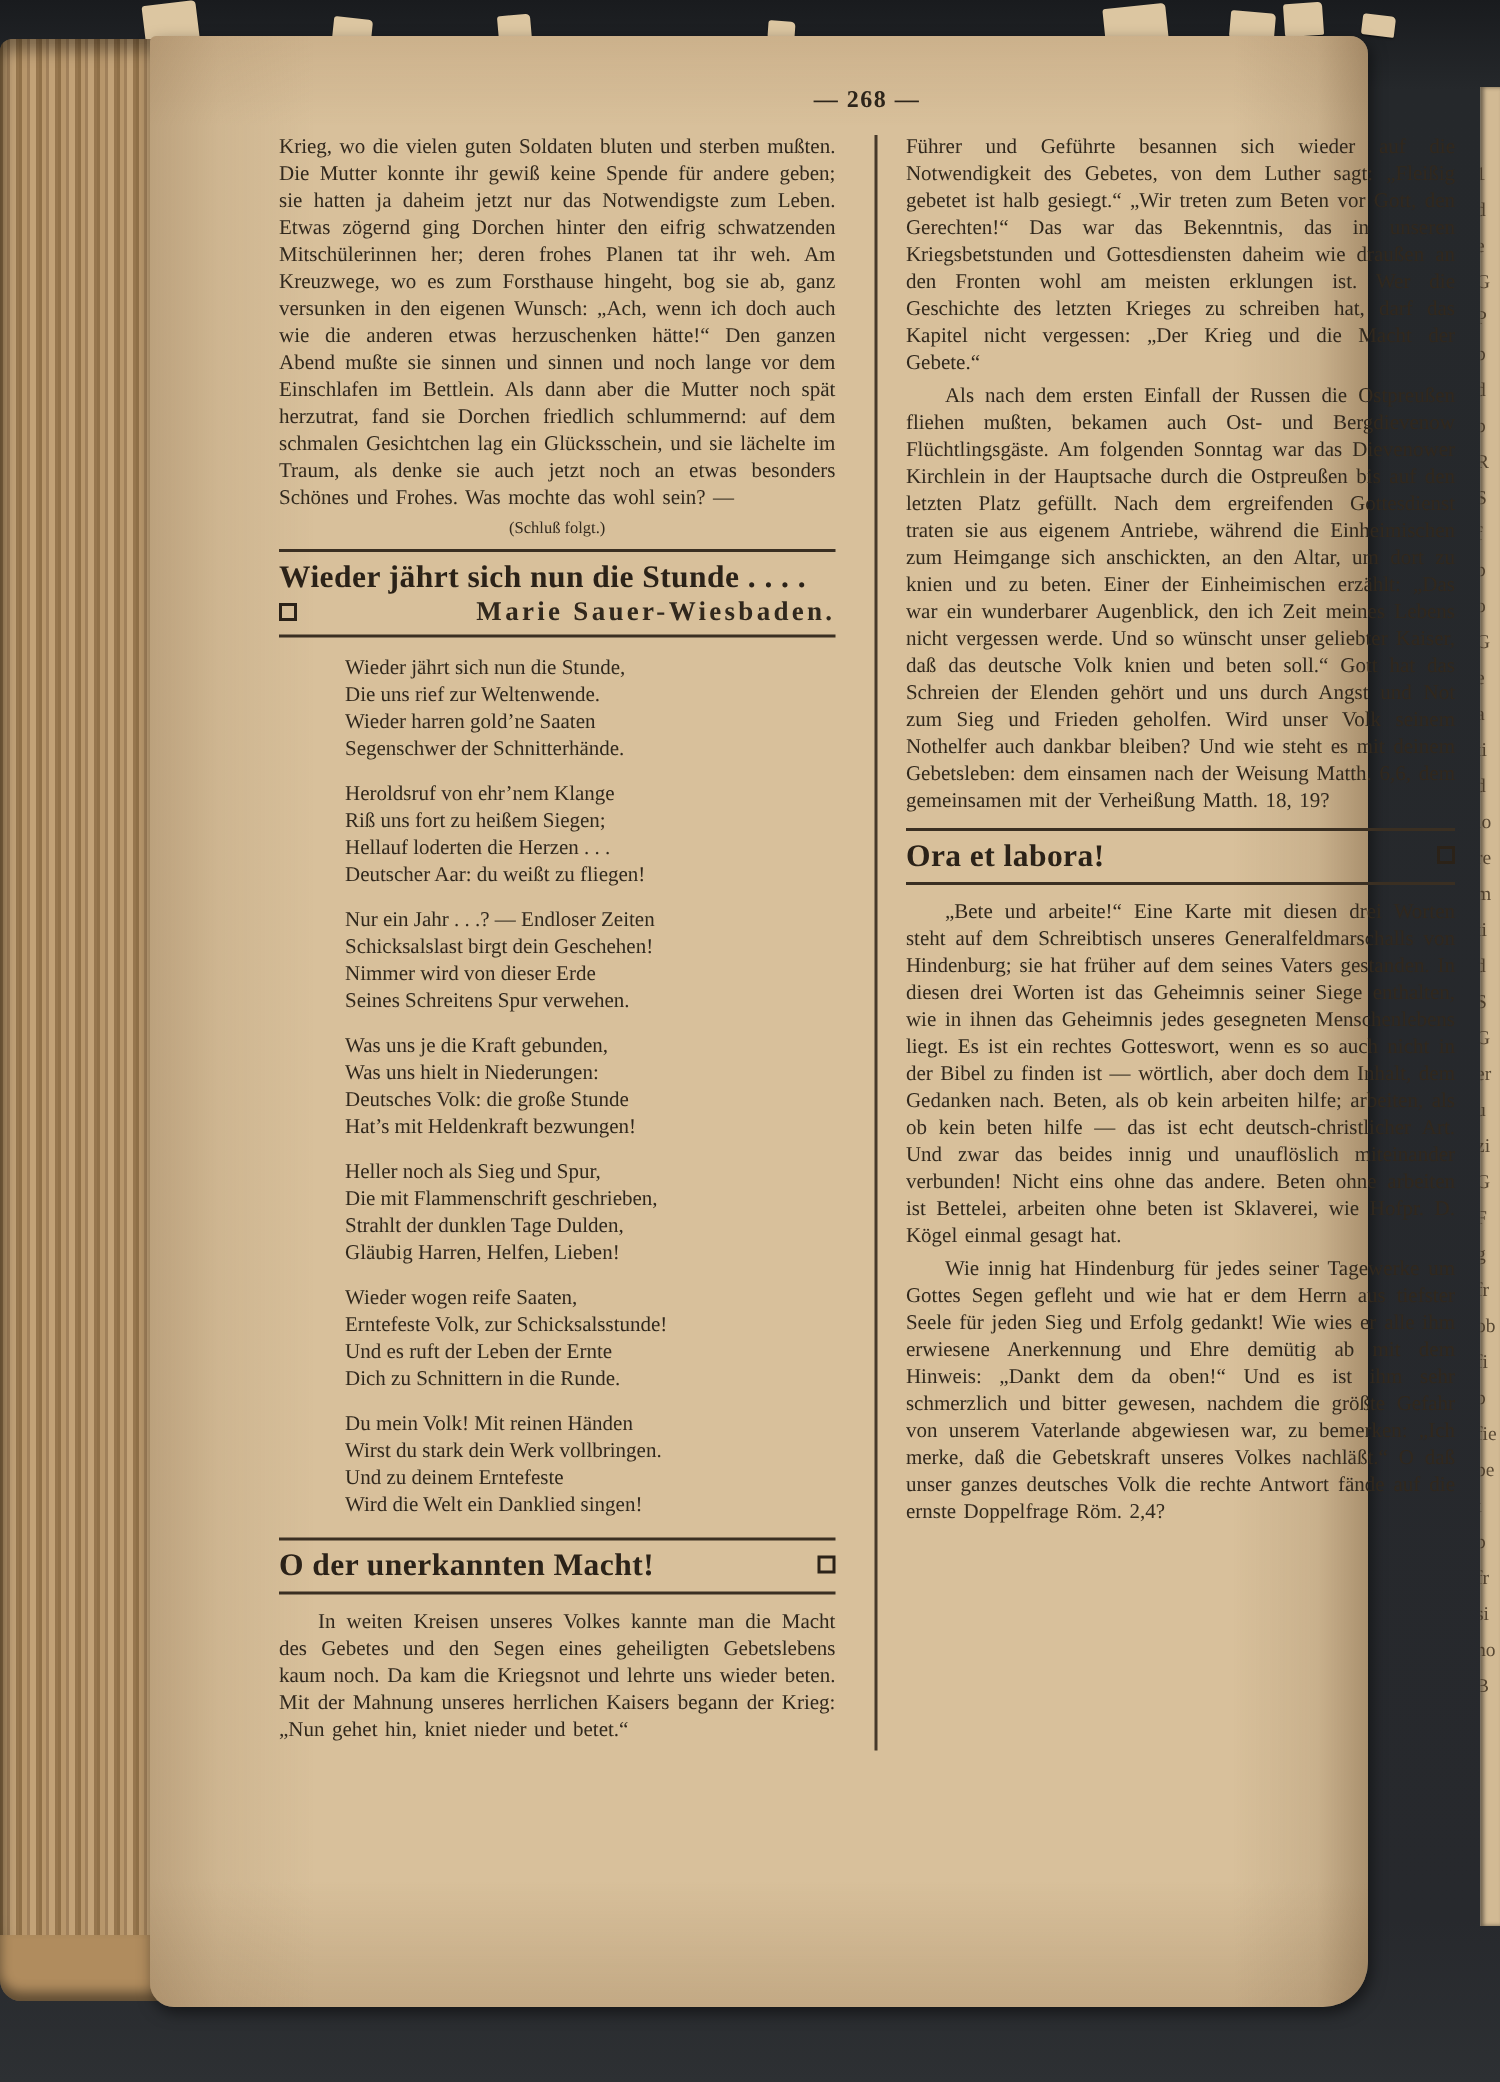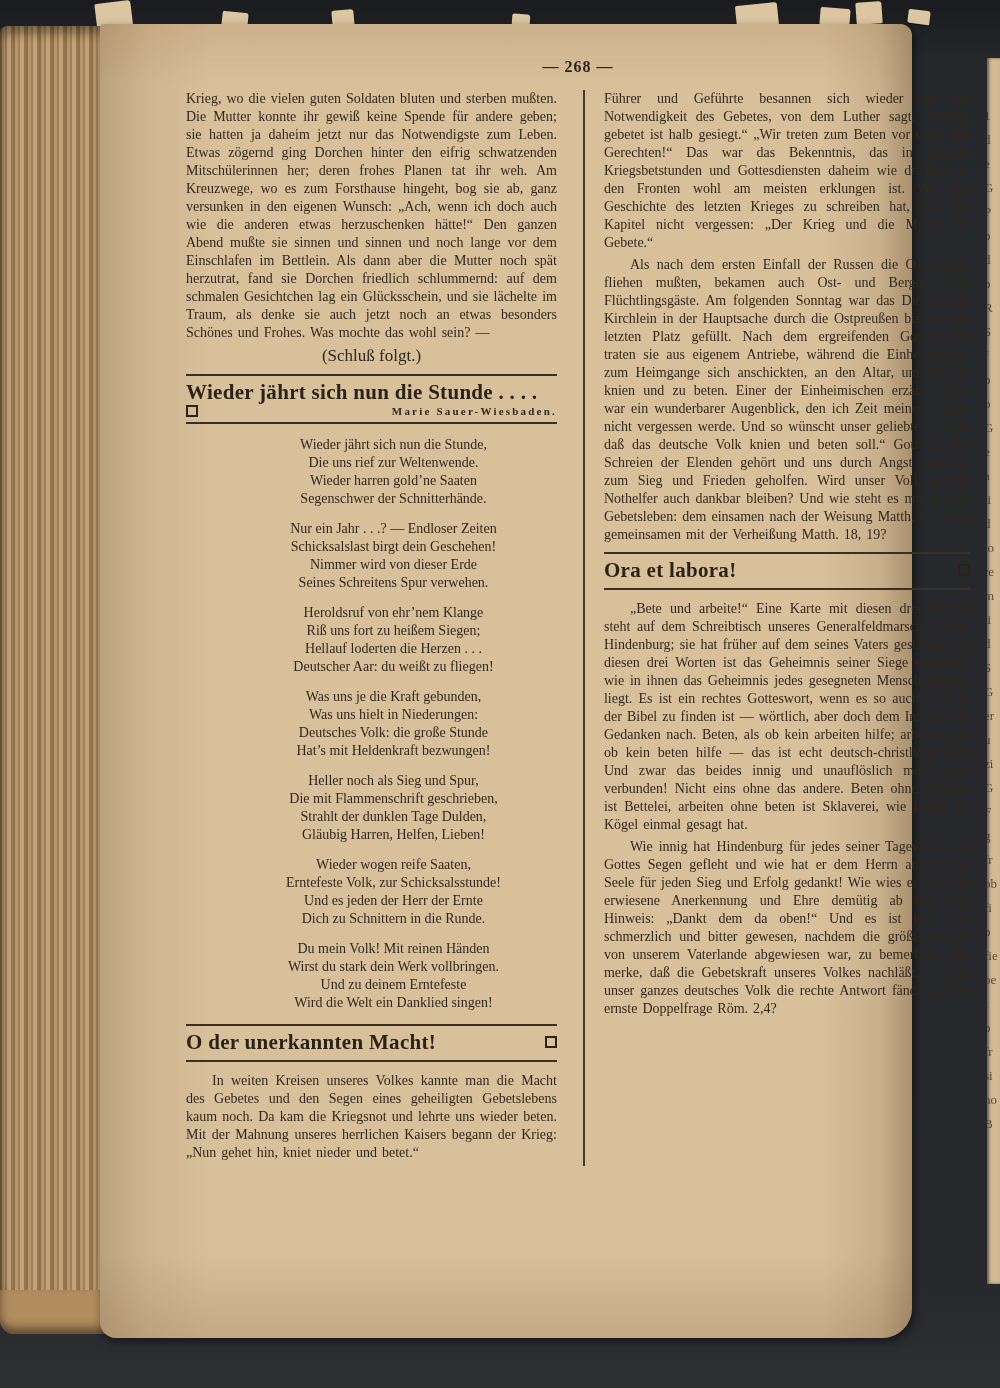--- a/index.html
+++ b/index.html
@@ -53,29 +53,29 @@
 
   
   .content { position:absolute; left:86px; top:34px; width:784px; height:1250px; overflow:hidden; color:#31281d; }
   .pageno { text-align:center; font-weight:bold; font-size:16px; letter-spacing:1px; margin:0 0 14px 0; color:#2d251b; }
   .cols { display:flex; align-items:stretch; }
   .col-left  { width:377px; padding-right:26px; }
   .col-right { width:372px; padding-left:19px; border-left:2px solid #46392a; }
 
   .para { font-size:14px; line-height:18px; text-align:justify; word-spacing:1.5px; margin:0 0 4px 0; }
   .indent { text-indent:26px; }
-  .note { text-align:center; font-size:17px; margin:2px 0 8px 0; }
+  .note { text-align:center; font-size:11px; margin:2px 0 8px 0; }
 
   .sect { border-top:2px solid #3a2f22; border-bottom:2px solid #3a2f22; padding:3px 0 5px 0; margin:8px 0 10px 0; }
   .sect-title { font-weight:bold; font-size:21px; line-height:26px; color:#2b2218; letter-spacing:.3px; }
   .sect-row { display:flex; justify-content:space-between; align-items:center; }
   .sq { width:8px; height:8px; border:2px solid #2b2218; flex:0 0 auto; }
-  .author { font-size:11px; font-weight:bold; letter-spacing:2.2px; }
-
-  .poem { margin:12px 0 6px 44px;text-align:center; }
+  .author { font-size:18px; font-weight:bold; letter-spacing:2.2px; }
+
+  .poem { margin:12px 0 6px 44px; }
   .stanza { margin:0 0 12px 0; }
   .vline { font-size:14px; line-height:18px; }
 </style>
 </head>
 <body>
 
 <div class="torn-bit" style="left:96px; top:2px; width:36px; height:30px; transform:rotate(-7deg);"></div>
 <div class="torn-bit" style="left:222px; top:12px; width:26px; height:16px; transform:rotate(6deg);"></div>
 <div class="torn-bit" style="left:332px; top:10px; width:22px; height:18px; transform:rotate(-5deg);"></div>
 <div class="torn-bit" style="left:512px; top:14px; width:18px; height:12px; transform:rotate(4deg);"></div>
@@ -107,47 +107,47 @@
         </div>
 
         <div class="poem">
           <div class="stanza">
             <div class="vline">Wieder jährt sich nun die Stunde,</div>
             <div class="vline">Die uns rief zur Weltenwende.</div>
             <div class="vline">Wieder harren gold’ne Saaten</div>
             <div class="vline">Segenschwer der Schnitterhände.</div>
           </div>
           <div class="stanza">
+            <div class="vline">Heroldsruf von ehr’nem Klange</div>
+            <div class="vline">Riß uns fort zu heißem Siegen;</div>
+            <div class="vline">Hellauf loderten die Herzen . . .</div>
+            <div class="vline">Deutscher Aar: du weißt zu fliegen!</div>
+          </div>
+          <div class="stanza">
             <div class="vline">Nur ein Jahr . . .? — Endloser Zeiten</div>
             <div class="vline">Schicksalslast birgt dein Geschehen!</div>
             <div class="vline">Nimmer wird von dieser Erde</div>
             <div class="vline">Seines Schreitens Spur verwehen.</div>
           </div>
           <div class="stanza">
-            <div class="vline">Heroldsruf von ehr’nem Klange</div>
-            <div class="vline">Riß uns fort zu heißem Siegen;</div>
-            <div class="vline">Hellauf loderten die Herzen . . .</div>
-            <div class="vline">Deutscher Aar: du weißt zu fliegen!</div>
-          </div>
-          <div class="stanza">
             <div class="vline">Was uns je die Kraft gebunden,</div>
             <div class="vline">Was uns hielt in Niederungen:</div>
             <div class="vline">Deutsches Volk: die große Stunde</div>
             <div class="vline">Hat’s mit Heldenkraft bezwungen!</div>
           </div>
           <div class="stanza">
             <div class="vline">Heller noch als Sieg und Spur,</div>
             <div class="vline">Die mit Flammenschrift geschrieben,</div>
             <div class="vline">Strahlt der dunklen Tage Dulden,</div>
             <div class="vline">Gläubig Harren, Helfen, Lieben!</div>
           </div>
           <div class="stanza">
             <div class="vline">Wieder wogen reife Saaten,</div>
             <div class="vline">Erntefeste Volk, zur Schicksalsstunde!</div>
-            <div class="vline">Und es jeden der Herr der Ernte</div>
+            <div class="vline">Und es ruft der Leben der Ernte</div>
             <div class="vline">Dich zu Schnittern in die Runde.</div>
           </div>
           <div class="stanza">
             <div class="vline">Du mein Volk! Mit reinen Händen</div>
             <div class="vline">Wirst du stark dein Werk vollbringen.</div>
             <div class="vline">Und zu deinem Erntefeste</div>
             <div class="vline">Wird die Welt ein Danklied singen!</div>
           </div>
         </div>
 

